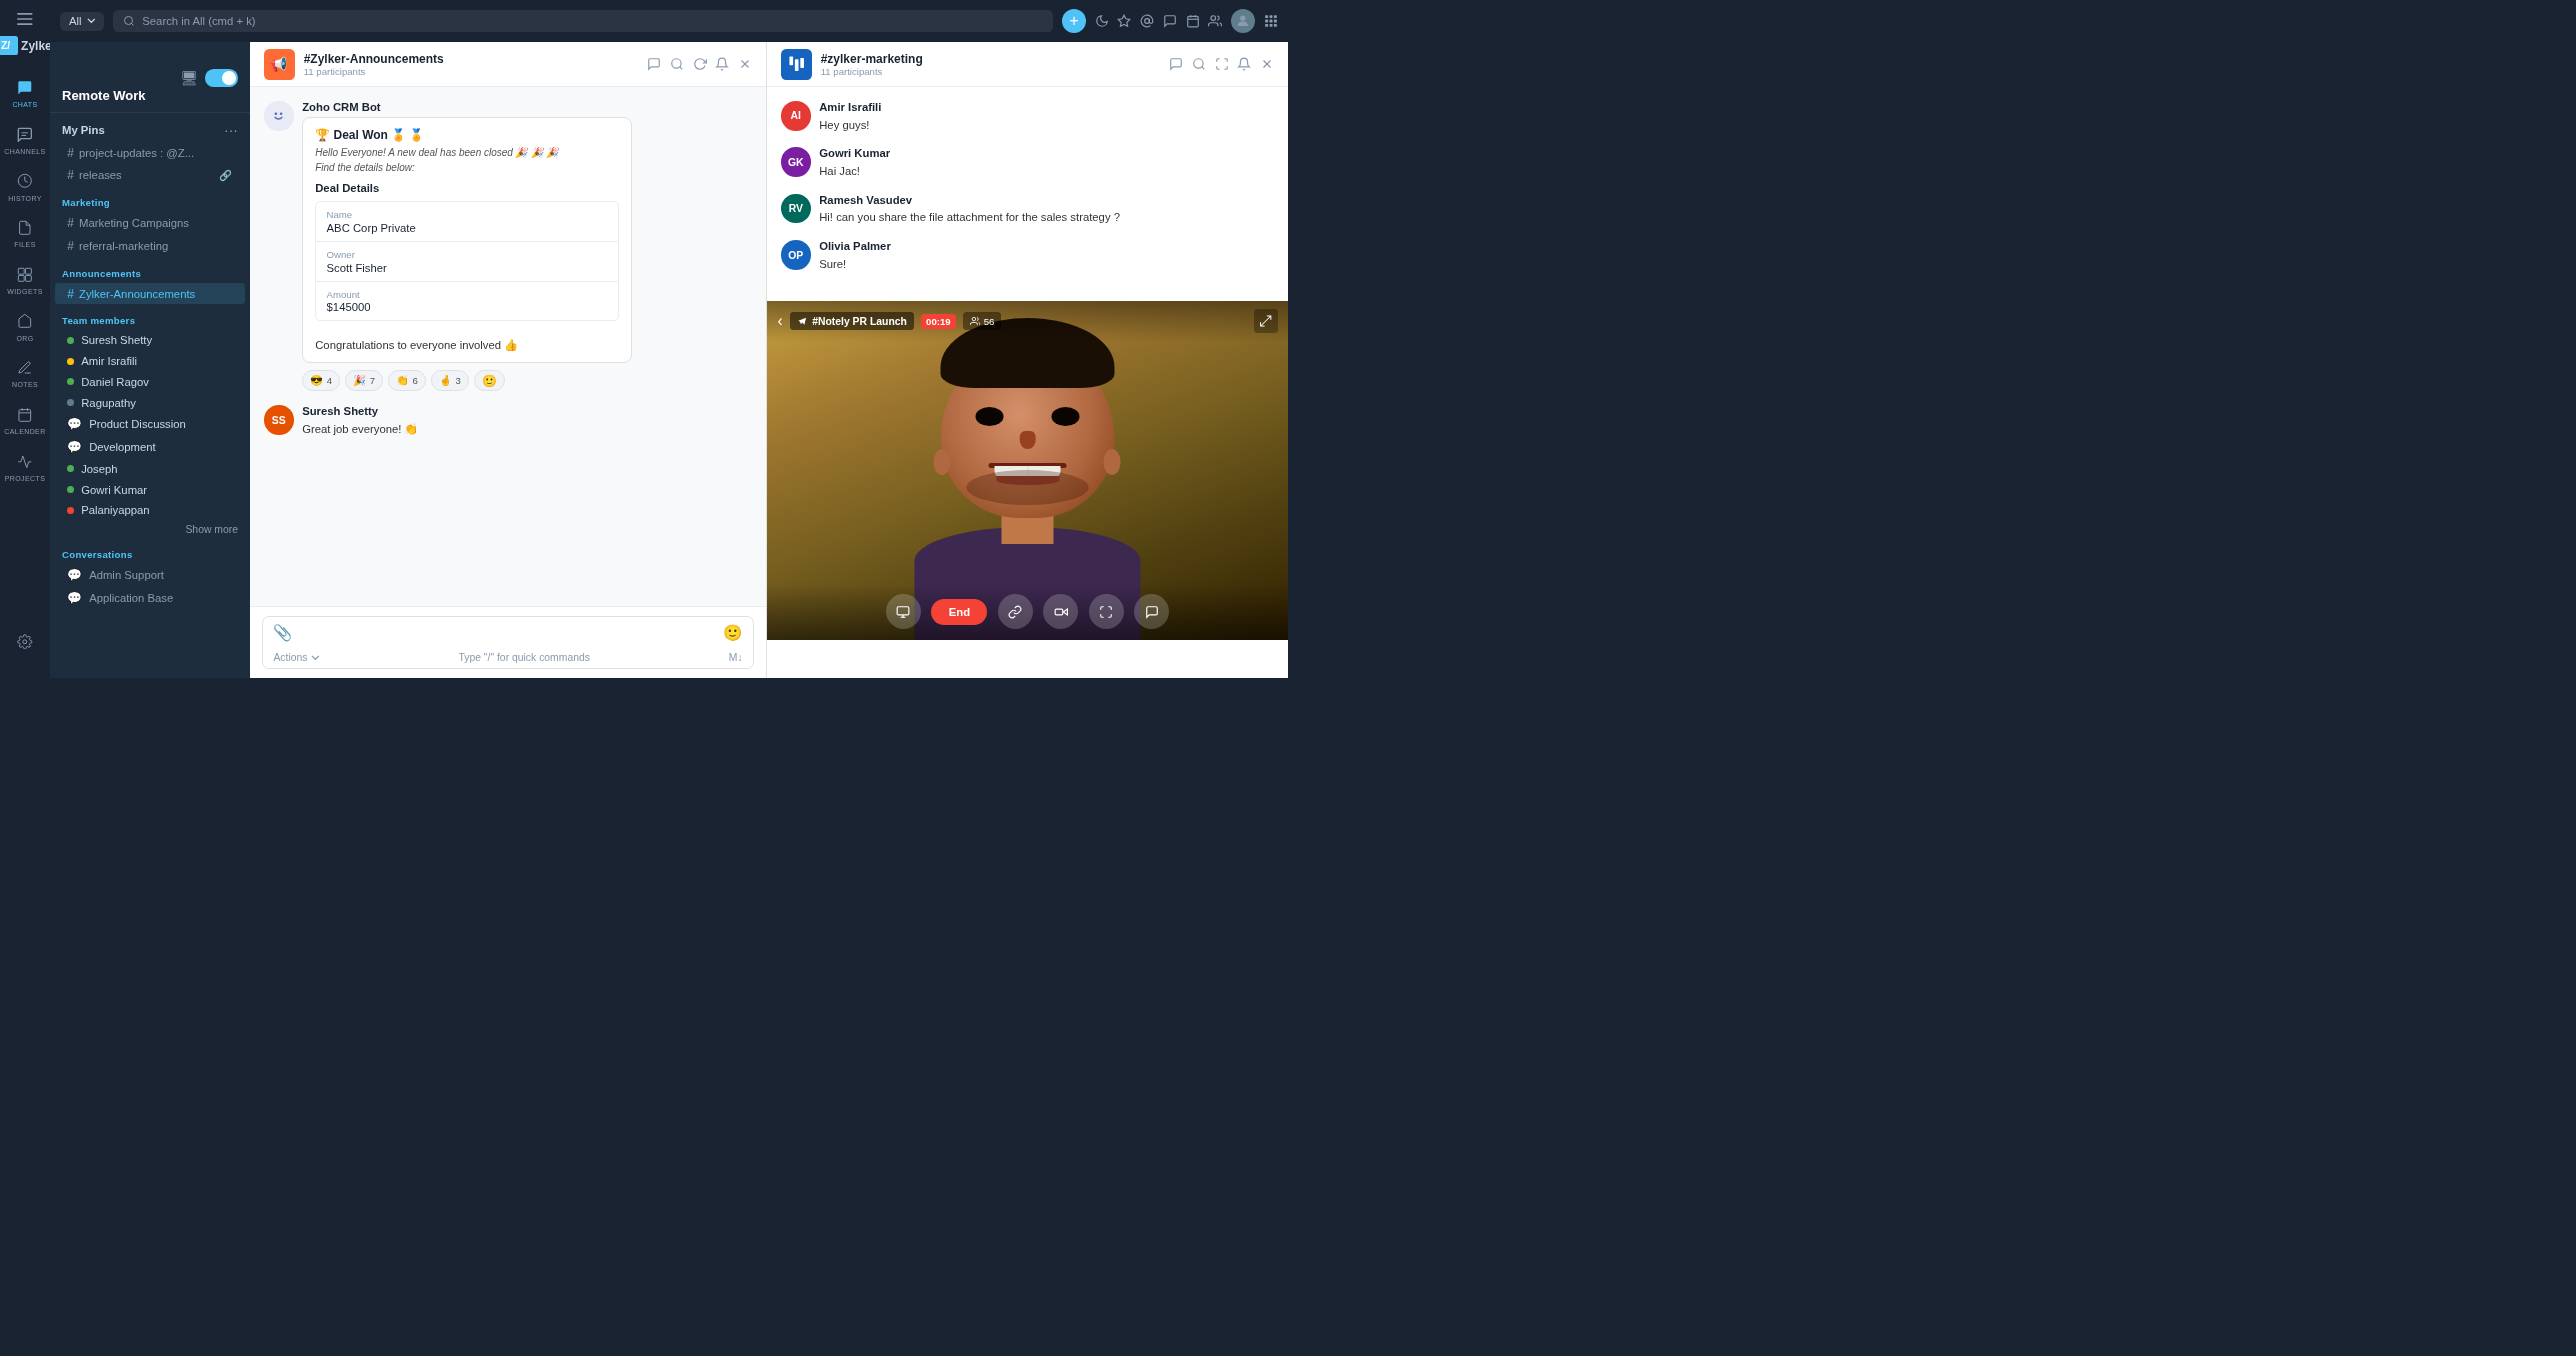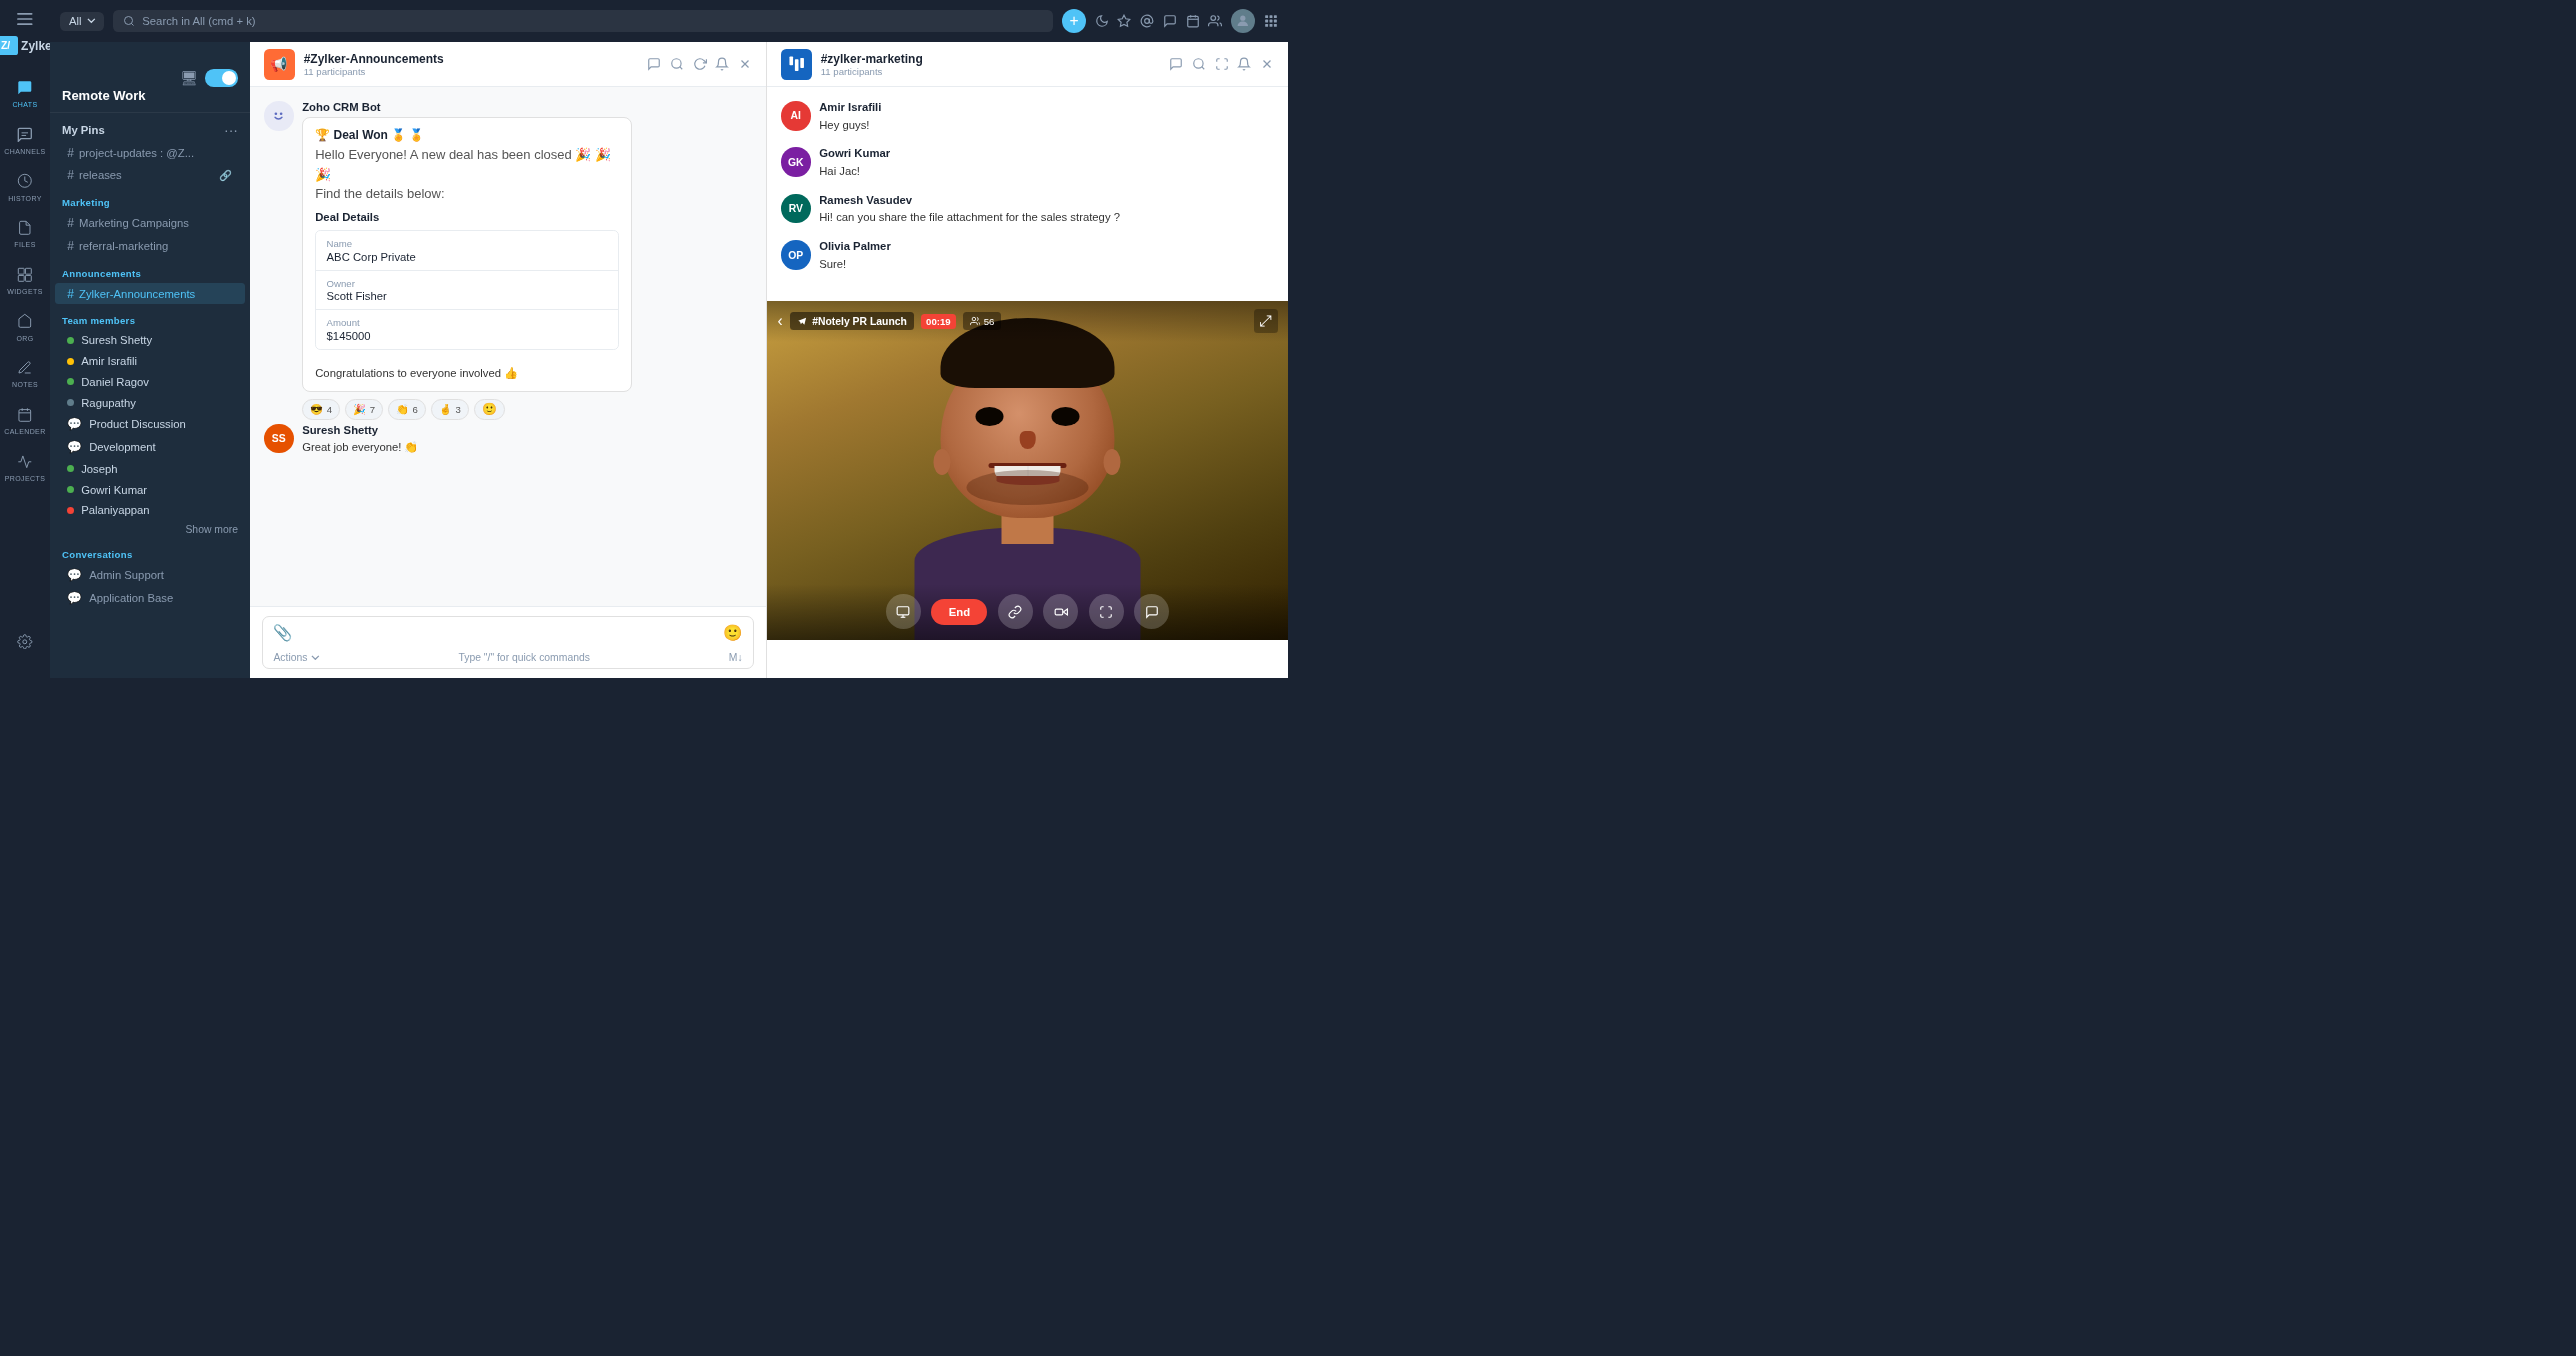--- a/index.html
+++ b/index.html
@@ -181,33 +181,33 @@
       color: #fff; font-size: 10.4px; font-weight: 600;
     }
     .msg-avatar.blue { background: #1565c0; }
     .msg-avatar.orange { background: #e65100; }
     .msg-content { flex: 1; }
     .msg-header { display: flex; align-items: baseline; gap: 7px; margin-bottom: 3.5px; }
     .msg-sender { font-size: 11.3px; font-weight: 600; color: #1a2332; }
     .msg-text { font-size: 11.3px; color: #333; line-height: 1.5; }
 
     
-    .bot-msg-wrapper { display: flex; gap: 8.7px; margin-bottom: 4px; }
+    .bot-msg-wrapper { display: flex; gap: 8.7px; margin-bottom: 14px; }
     .bot-avatar {
       width: 29.5px; height: 29.5px; border-radius: 50%; flex-shrink: 0;
       background: #e8eaf6; display: flex; align-items: center; justify-content: center;
       font-size: 14px;
     }
     .bot-card {
       background: #fff; border: 0.9px solid #e0e0e0; border-radius: 8px;
       overflow: hidden; max-width: 330px;
     }
     .bot-card-header { padding: 10.4px 12px 7px; }
     .bot-card-title { font-size: 12px; font-weight: 600; color: #1a2332; }
-    .bot-card-subtitle { font-size: 13px; color: #555; margin-top: 3.5px; line-height: 1.5; }
+    .bot-card-subtitle { font-size: 10px; color: #555; margin-top: 3.5px; line-height: 1.5; font-style: italic; }
     .deal-details-title { font-size: 11.3px; font-weight: 600; color: #1a2332; padding: 0 12px 7px; }
     .deal-field-box {
       margin: 0 12px 10.4px; border: 0.9px solid #e8ecf0; border-radius: 5.2px; overflow: hidden;
     }
     .deal-field {
       padding: 7px 10.4px; border-bottom: 0.9px solid #e8ecf0;
     }
     .deal-field:last-child { border-bottom: none; }
     .deal-field-label { font-size: 9.6px; color: #8a9bb0; margin-bottom: 1.7px; }
     .deal-field-value { font-size: 11.3px; color: #1a2332; font-weight: 500; }

